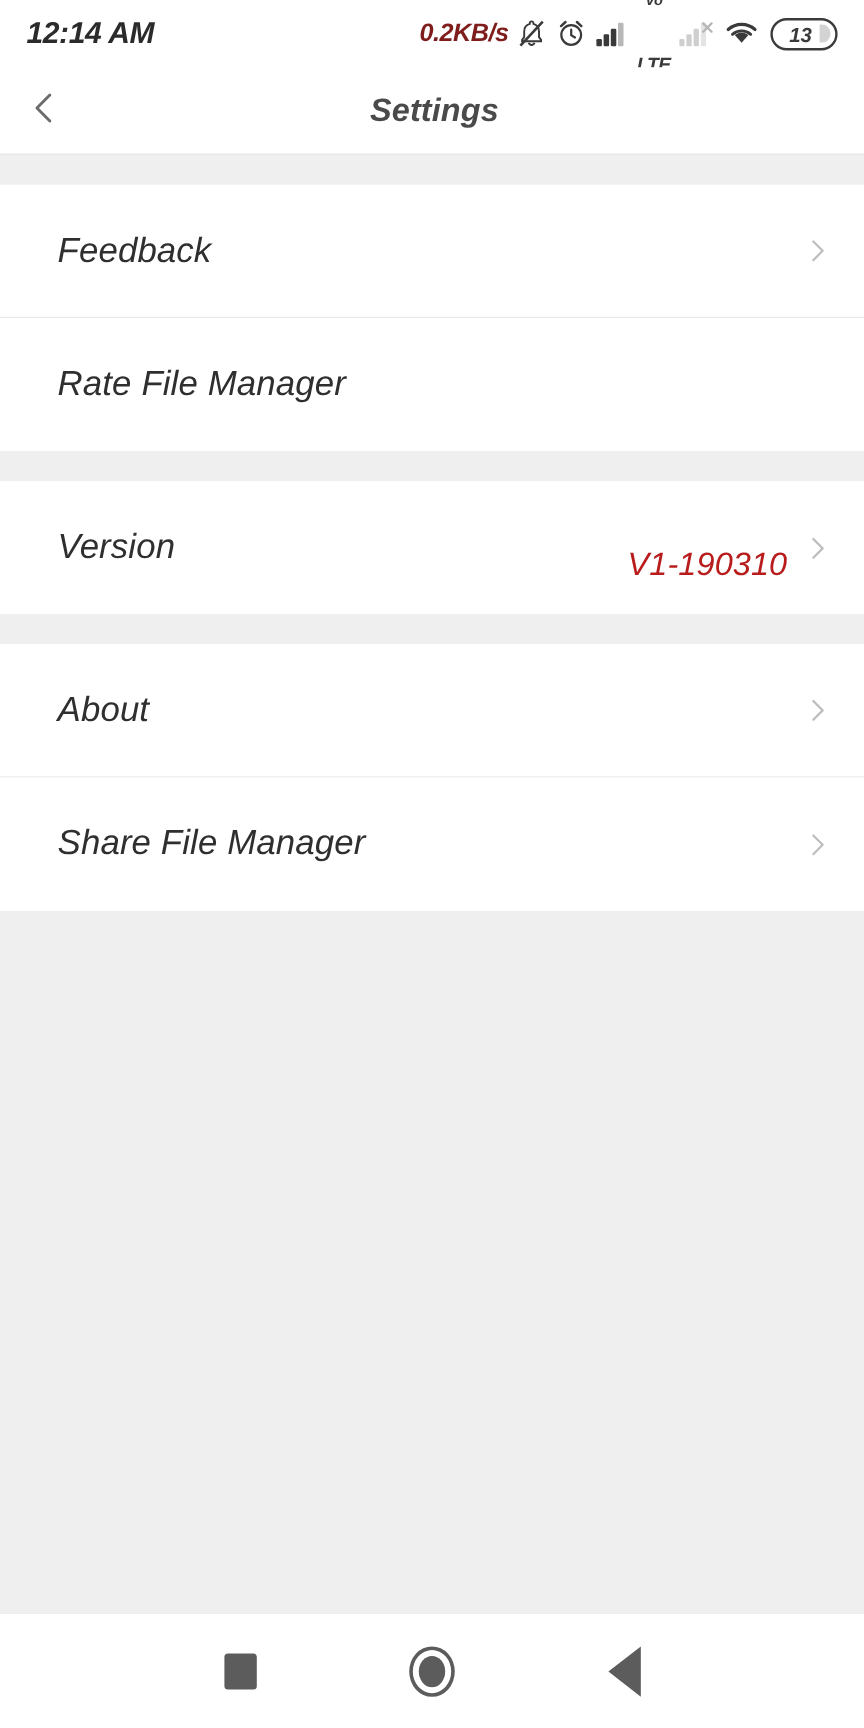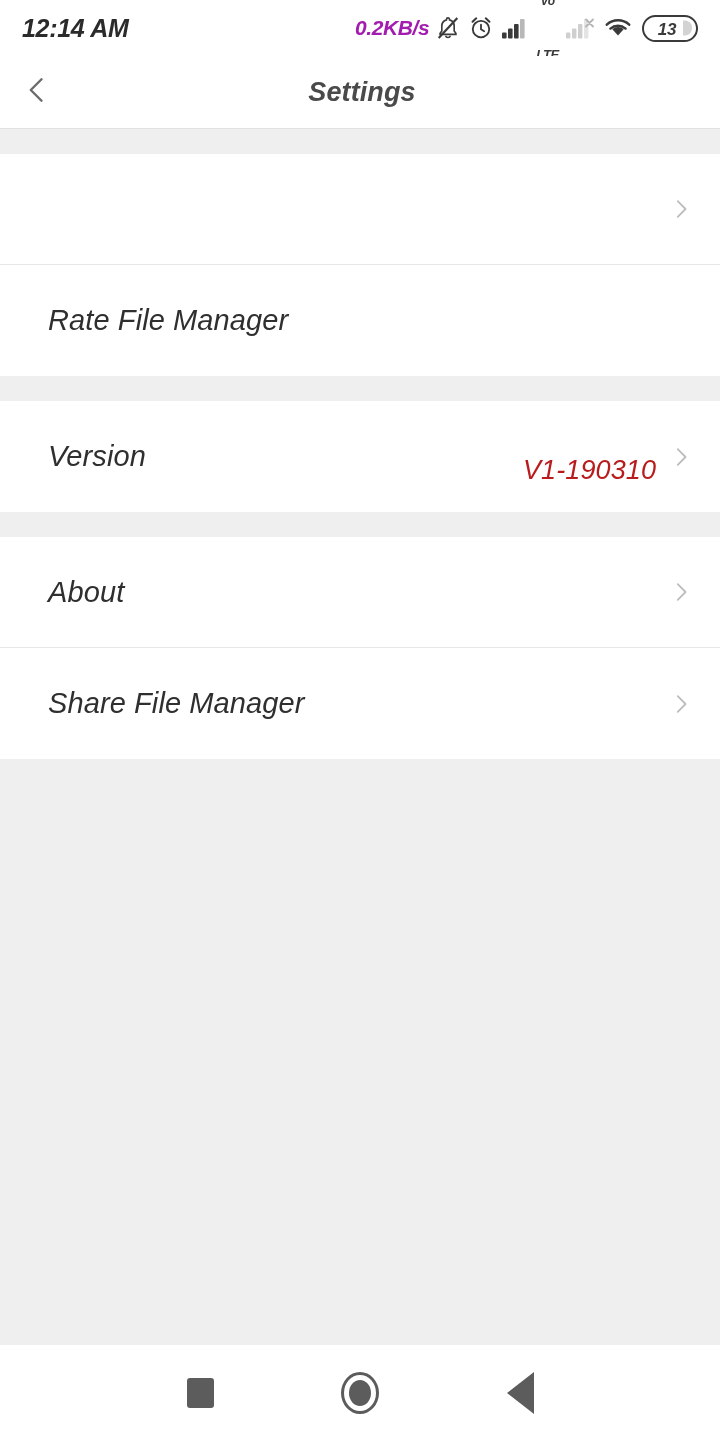--- a/index.html
+++ b/index.html
@@ -43,21 +43,21 @@
   }
   .status-right {
     margin-left: auto;
     display: flex;
     align-items: center;
     gap: 7px;
   }
   .net-speed {
     font-size: 21px;
     font-weight: bold;
-    color: #a21caf;
+    color: #7f1d1d;
     letter-spacing: -0.4px;
     white-space: nowrap;
     margin-right: -1px;
   }
   .sb-icon {
     display: flex;
     align-items: center;
     justify-content: center;
   }
   .volte-ind {
@@ -68,21 +68,21 @@
     line-height: 1;
     color: #3a3a3a;
     gap: 40px;
   }
   .volte-top {
     font-size: 12px;
     font-weight: bold;
     letter-spacing: -0.3px;
   }
   .volte-bot {
-    font-size: 13px;
+    font-size: 16px;
     font-weight: bold;
     letter-spacing: -0.3px;
     margin-top: 1px;
   }
   .battery {
     position: relative;
     width: 56px;
     height: 27px;
     border: 2.5px solid #3a3a3a;
     border-radius: 14px;
@@ -339,20 +339,21 @@
     <div class="page-title">Settings</div>
   </div>
 
   <div class="content">
 
 
     <div class="gap"></div>
 
     <div class="group">
       <div class="row divided">
+        <span class="row-label">Feedback</span>
         <span class="row-right">
           <span class="chevron">
             <svg width="26" height="26" viewBox="0 0 24 24">
               <path d="M9 4.8 16.2 12 9 19.2" fill="none" stroke="#bdbdbd" stroke-width="1.7" stroke-linecap="round" stroke-linejoin="round"></path>
             </svg>
           </span>
         </span>
       </div>
       <div class="row">
         <span class="row-label">Rate File Manager</span>

